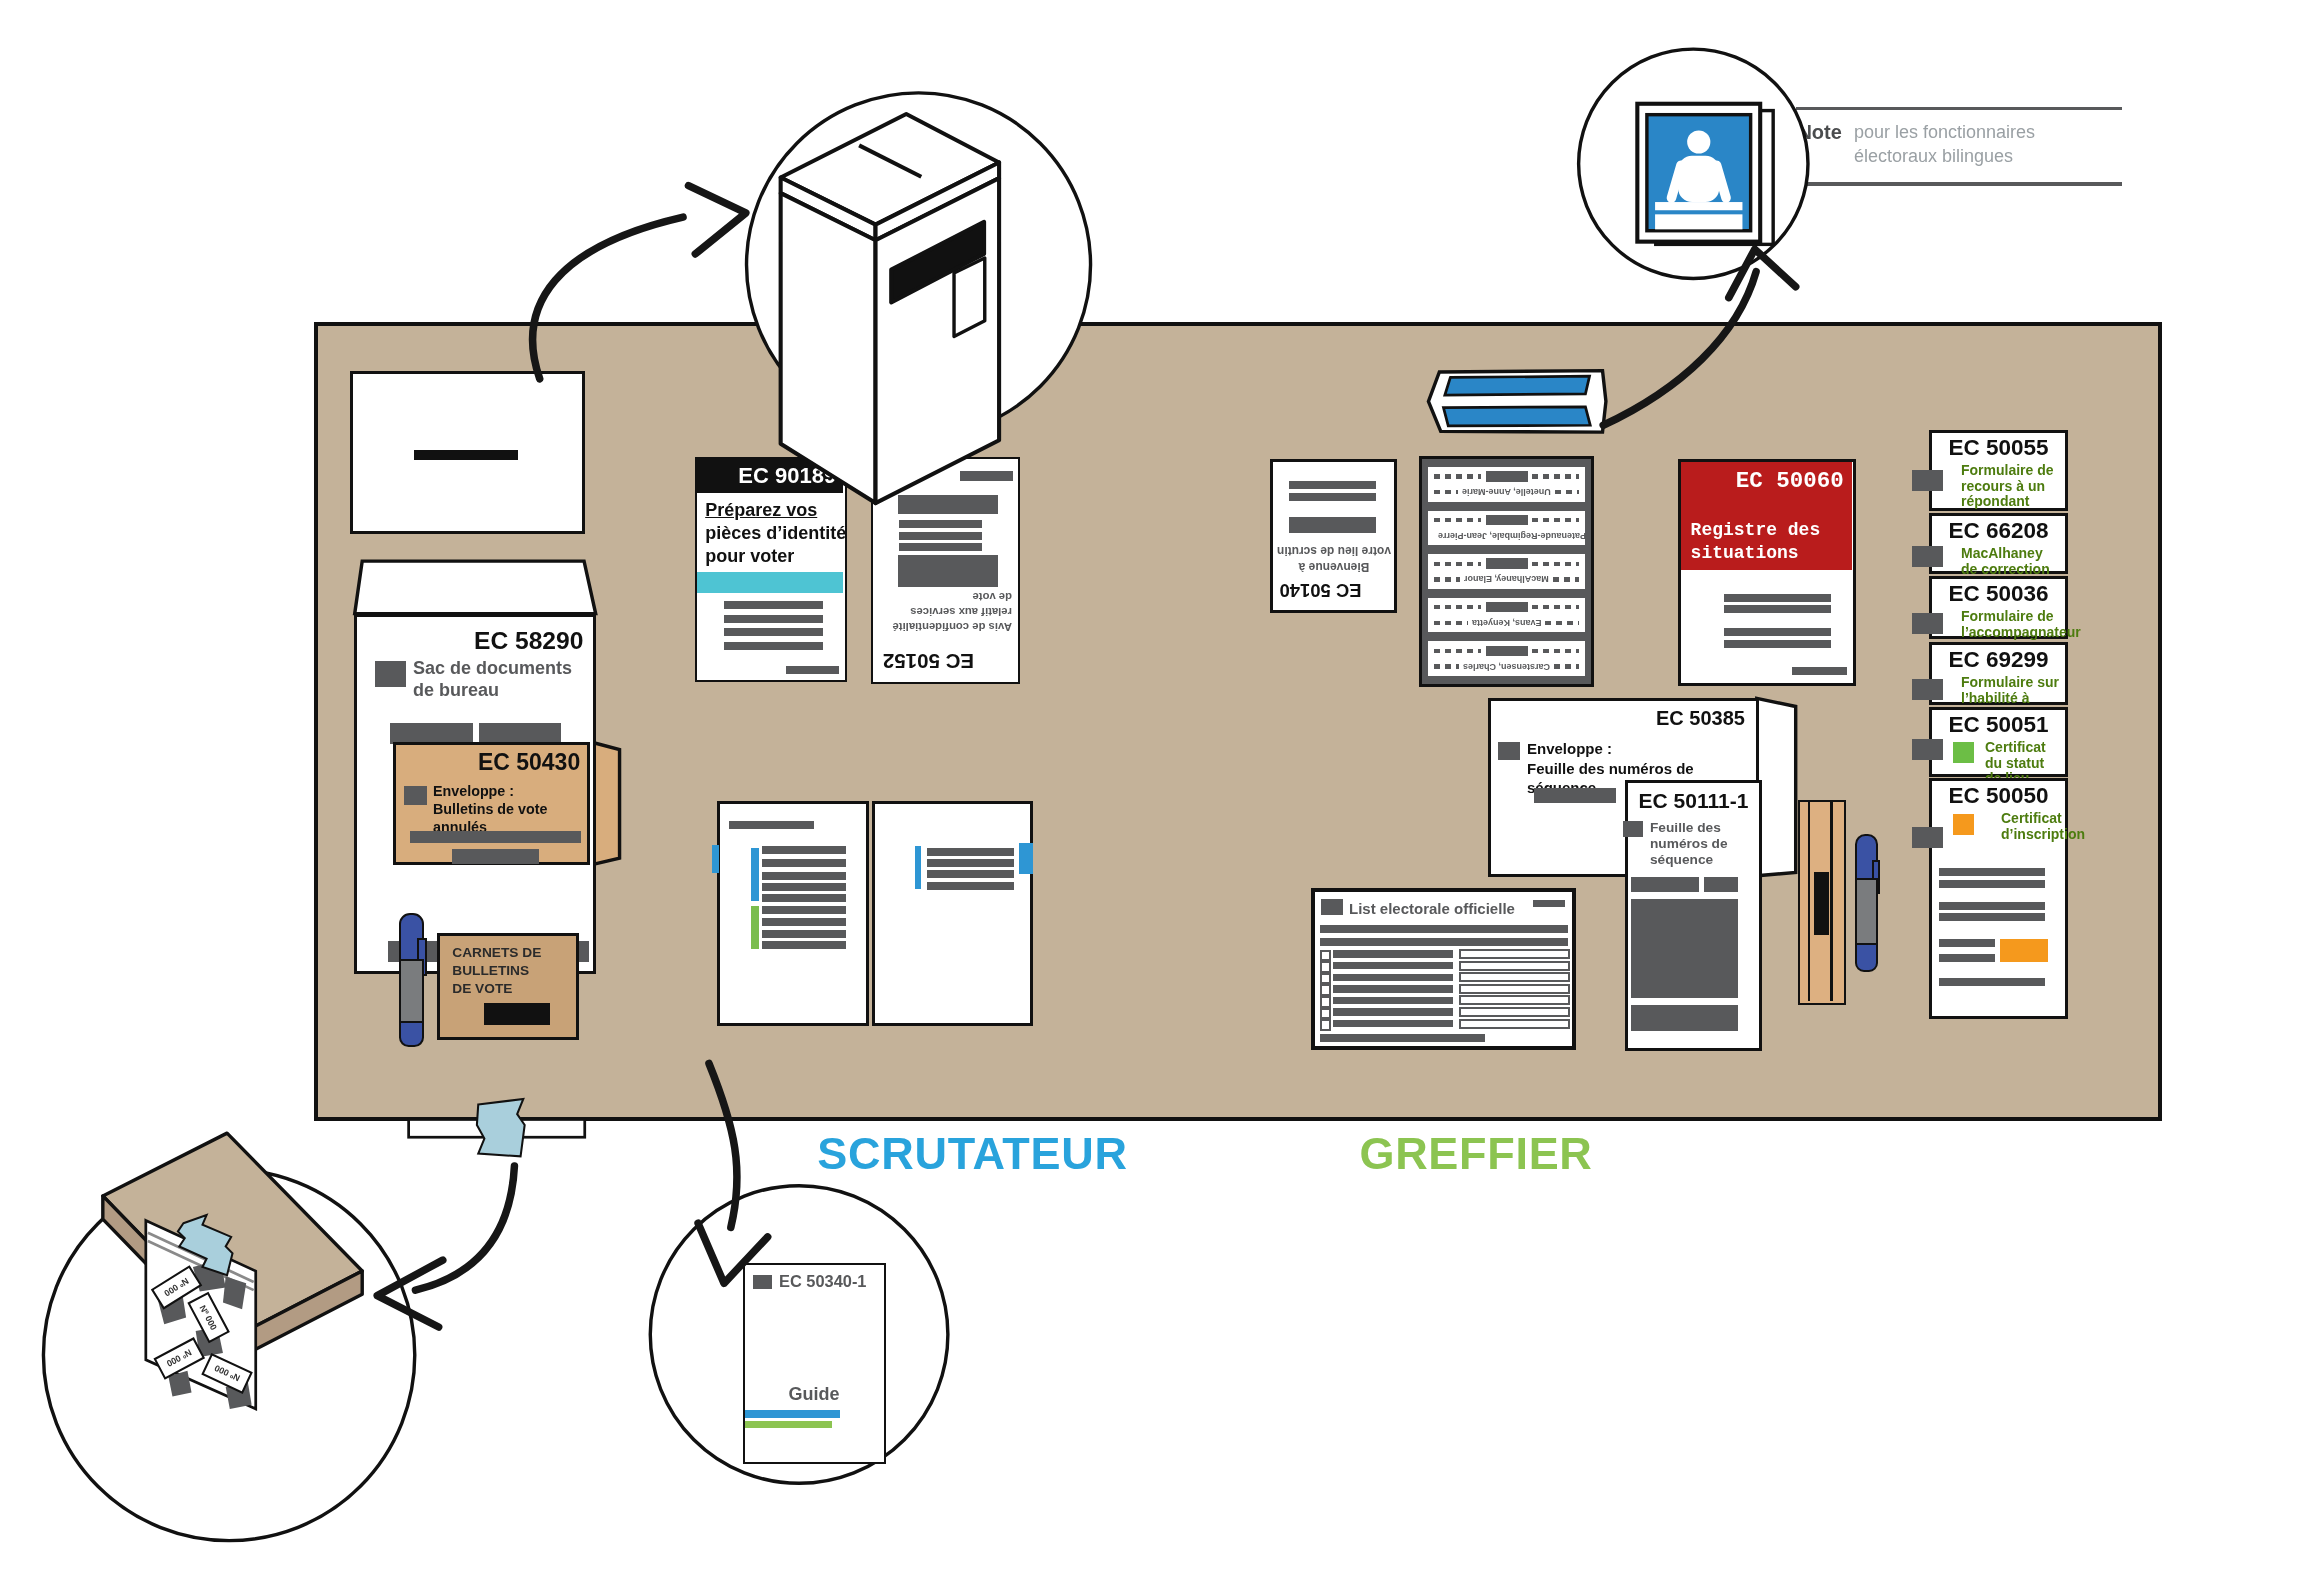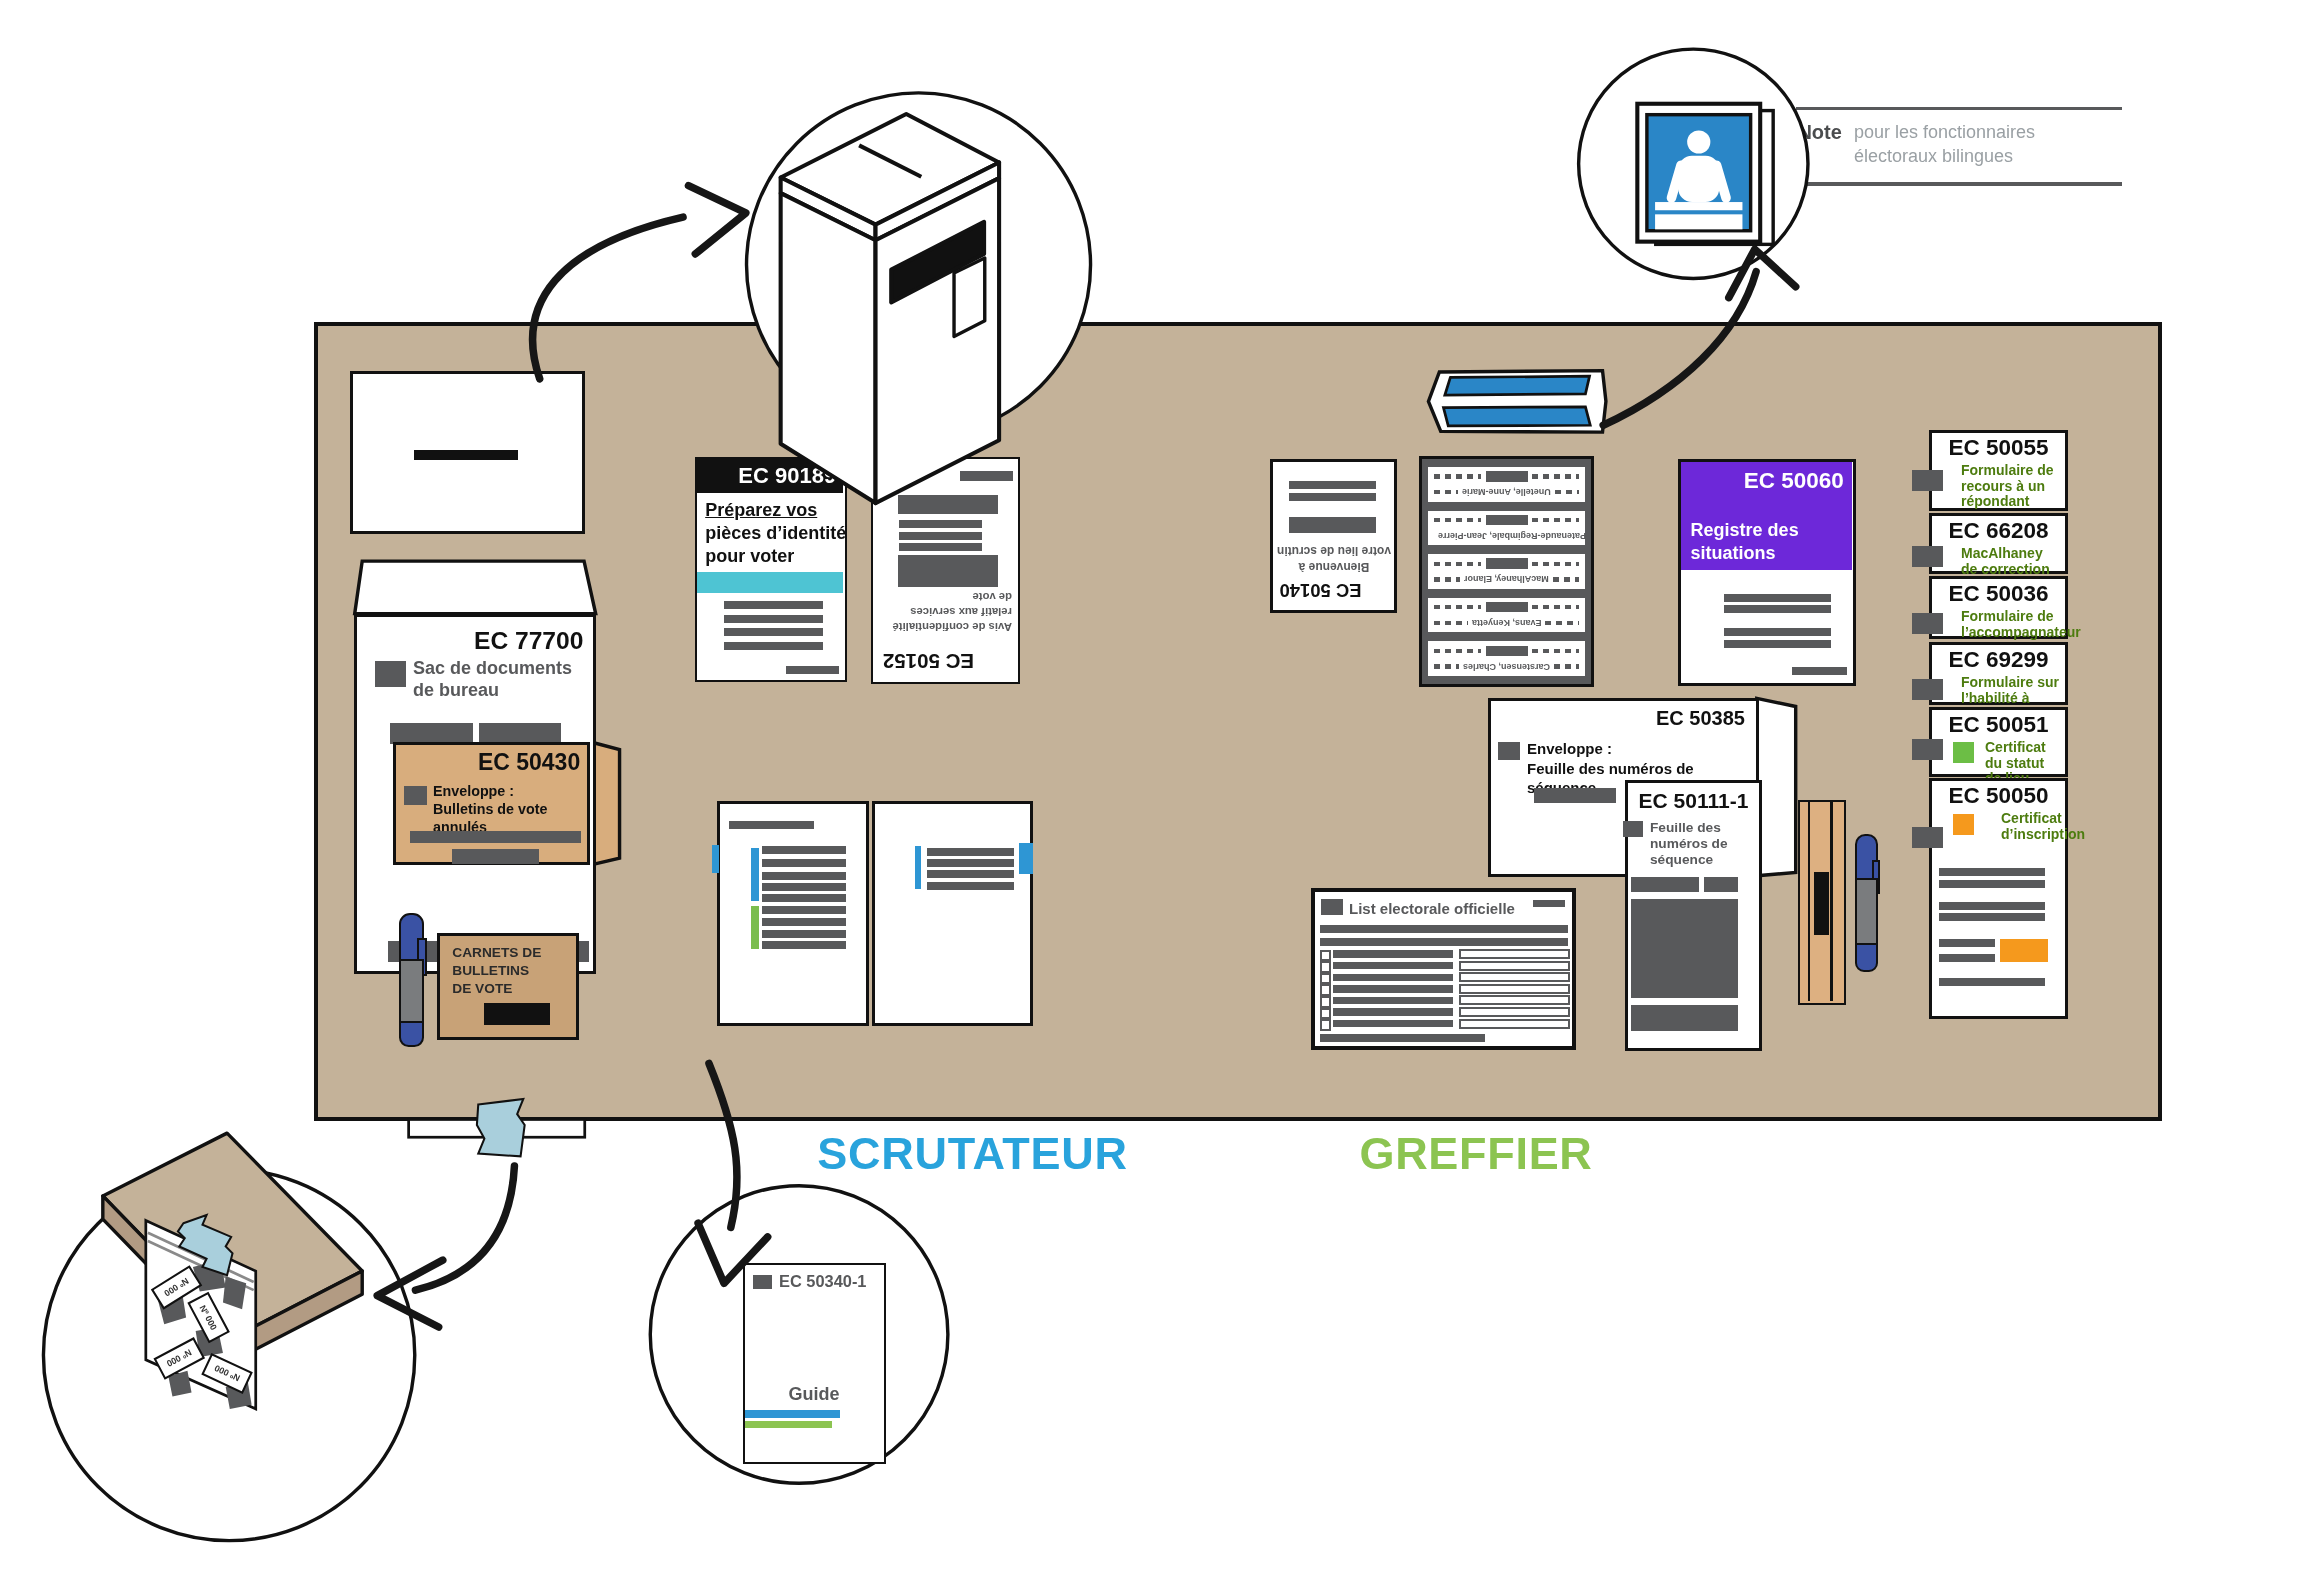--- a/index.html
+++ b/index.html
@@ -41,21 +41,21 @@
 
   <rect x="598" y="1640" width="258" height="26" fill="#fff" stroke="#111" stroke-width="4"></rect>
   <polygon points="700,1618 766,1610 757,1632 768,1648 762,1694 700,1690 709,1668 698,1648" fill="#A9CFDC" stroke="#111" stroke-width="3"></polygon>
 </svg>
 
 <div class="card" style="left:350px;top:371px;width:235px;height:163px;">
   <div class="abs" style="left:61px;top:76px;width:104px;height:9.6px;background:#111;"></div>
 </div>
 
 <div class="card" style="left:354px;top:614px;width:242px;height:360px;">
-  <div class="abs code" style="right:9.6px;top:9.6px;font-size:24.6px;">EC 77700</div>
+  <div class="abs code" style="right:9.6px;top:9.6px;font-size:24.6px;">EC 58290</div>
   <div class="b" style="left:18px;top:44px;width:31px;height:26px;"></div>
   <div class="abs gray-t" style="left:56px;top:41px;width:164px;font-size:18px;line-height:1.2;">Sac de documents de bureau</div>
   <div class="b" style="left:33px;top:106px;width:83px;height:20.5px;"></div>
   <div class="b" style="left:122px;top:106px;width:82px;height:20.5px;"></div>
   <div class="b" style="left:31px;top:324px;width:56px;height:20.5px;"></div>
   <div class="b" style="left:169px;top:324px;width:63px;height:20.5px;"></div>
 </div>
 
 <div class="abs" style="left:393px;top:742px;width:197px;height:123px;background:#D8AD7D;border:3.4px solid #111;">
   <div class="abs code" style="right:6.8px;top:4.1px;font-size:23px;">EC 50430</div>
@@ -209,21 +209,21 @@
       </div>
     <div class="tagrow">
         <div class="dash"></div>
         <span class="tagname">Carstensen, Charles</span>
         <div class="dash"></div>
       </div>
   </div>
 </div>
 
 <div class="card" style="left:1678px;top:459px;width:178px;height:227px;">
-  <div class="abs" style="left:0;top:0;width:171px;height:108px;background:#6d28d9;">
+  <div class="abs" style="left:0;top:0;width:171px;height:108px;background:#b91c1c;font-family:Liberation Mono, monospace;">
     <div class="abs white-t" style="right:8.2px;top:5.5px;font-size:22.5px;">EC 50060</div>
     <div class="abs white-t" style="left:9.6px;top:57px;font-size:18px;line-height:1.25;">
       <span style="display:block;">Registre des</span>
       <span style="display:block;">situations</span>
     </div>
   </div>
   <div class="b" style="left:43px;top:132px;width:107px;height:8.2px;"></div>
   <div class="b" style="left:43px;top:143px;width:107px;height:8.2px;"></div>
   <div class="b" style="left:43px;top:166px;width:107px;height:8.2px;"></div>
   <div class="b" style="left:43px;top:178px;width:107px;height:8.2px;"></div>

